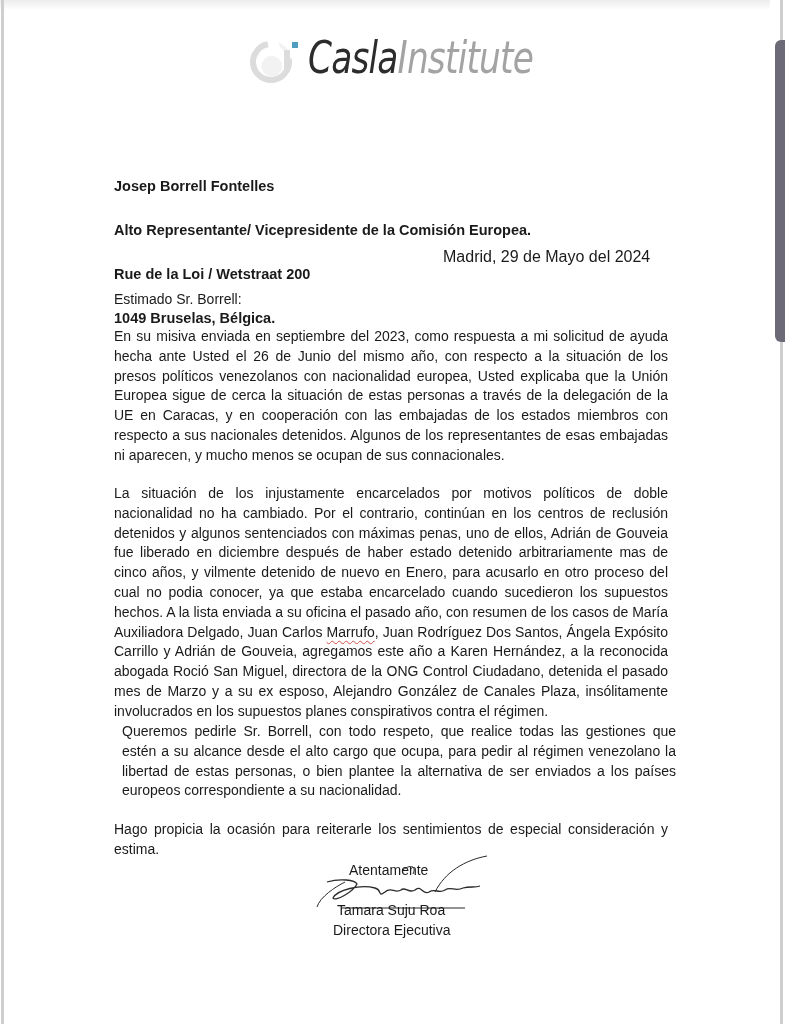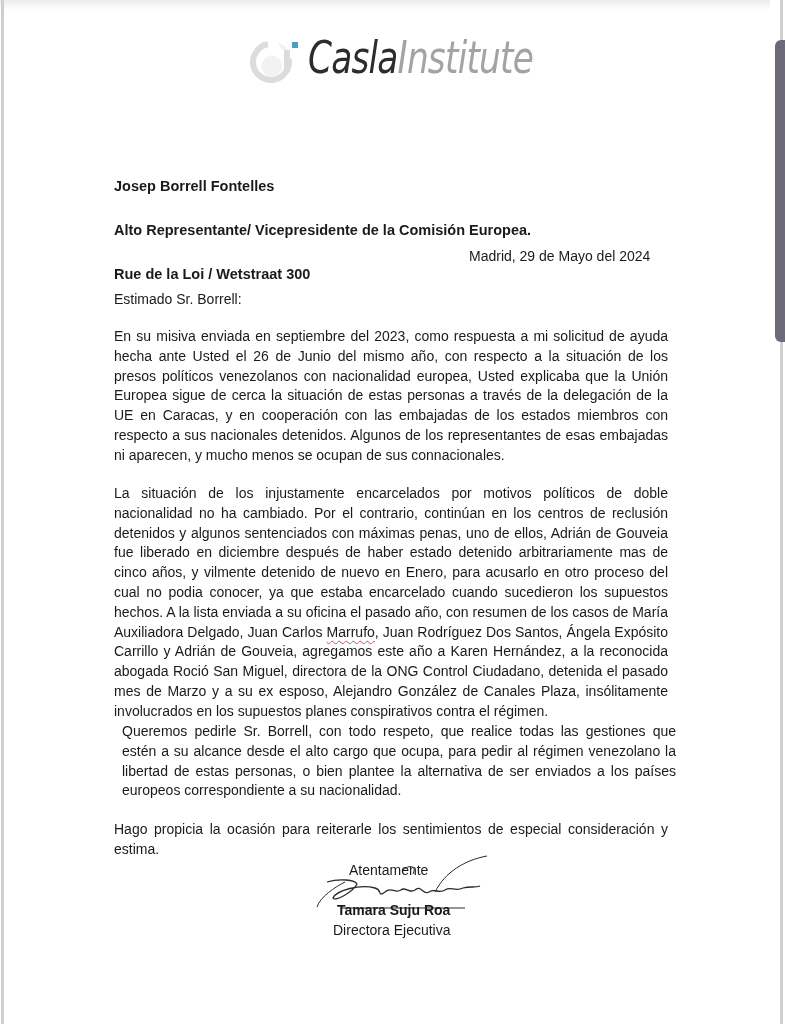--- a/index.html
+++ b/index.html
@@ -96,22 +96,22 @@
       font-family: "Liberation Sans", sans-serif;
       font-weight: bold;
       font-size: 14.5px;
       line-height: 20px;
       color: #1a1a1a;
     }
     .address div { white-space: nowrap; margin-top: 24px; }
 
     .date {
       position: absolute;
-      left: 469px; top: 248px;
-      font-size: 14px;
+      left: 443px; top: 248px;
+      font-size: 16px;
       white-space: nowrap;
     }
 
     .body-text {
       position: absolute;
       left: 114px;
       width: 554px;
       font-size: 14px;
       line-height: 19.8px;
       text-align: justify;
@@ -135,21 +135,20 @@
       left: 349px; top: 862px;
       font-size: 14px;
       white-space: nowrap;
       text-align: center;
     }
     .sig-name {
       position: absolute;
       left: 337px; top: 902px;
       font-size: 14px;
       white-space: nowrap;
-      font-weight: bold;
     }
     .sig-title {
       position: absolute;
       left: 333px; top: 922px;
       font-size: 14px;
       white-space: nowrap;
     }
     .signature {
       position: absolute;
       left: 305px; top: 852px;
@@ -169,21 +168,22 @@
     <div class="logo-ring"></div>
     <div class="logo-stem"></div>
     <div class="logo-dot"></div>
   </div>
   <div class="logo-text"><span class="logo-casla">Casla</span><span class="logo-institute">Institute</span></div>
 </div>
 
 <div class="address">
   <div>Josep Borrell Fontelles</div>
   <div>Alto Representante/ Vicepresidente de la Comisión Europea.</div>
-  <div>Rue de la Loi / Wetstraat 300</div>
+  <div>Rue de la Loi / Wetstraat 200</div>
+  <div>1049 Bruselas, Bélgica.</div>
 </div>
 
 <div class="date">Madrid, 29 de Mayo del 2024</div>
 
 <div class="body-text salutation">Estimado Sr. Borrell:</div>
 
 <div class="body-text p1">En su misiva enviada en septiembre del 2023, como respuesta a mi solicitud de ayuda hecha ante Usted el 26 de Junio del mismo año, con respecto a la situación de los presos políticos venezolanos con nacionalidad europea, Usted explicaba que la Unión Europea sigue de cerca la situación de estas personas a través de la delegación de la UE en Caracas, y en cooperación con las embajadas de los estados miembros con respecto a sus nacionales detenidos.  Algunos de los representantes de esas embajadas ni aparecen, y mucho menos se ocupan de sus connacionales.</div>
 
 <div class="body-text p2"><span>La situación de los injustamente encarcelados por motivos políticos de doble nacionalidad no ha cambiado. Por el contrario, continúan en los centros de reclusión detenidos y algunos sentenciados con máximas  penas, uno de ellos, Adrián de Gouveia fue liberado en diciembre después de haber estado detenido arbitrariamente mas de cinco años, y vilmente detenido de nuevo en Enero, para acusarlo en otro proceso del cual no podia conocer, ya que estaba encarcelado cuando sucedieron los supuestos hechos.  A la lista enviada a su oficina el pasado año, con resumen de los casos de María Auxiliadora Delgado, Juan Carlos </span><span class="spell">Marrufo</span><span>, Juan Rodríguez Dos Santos, Ángela Expósito Carrillo y Adrián de Gouveia, agregamos este año a Karen Hernández, a la reconocida abogada Roció San Miguel, directora de la ONG Control Ciudadano, detenida el pasado mes de Marzo y a su ex esposo, Alejandro González de Canales Plaza,  insólitamente involucrados en los supuestos planes conspirativos contra el régimen.</span></div>
 

